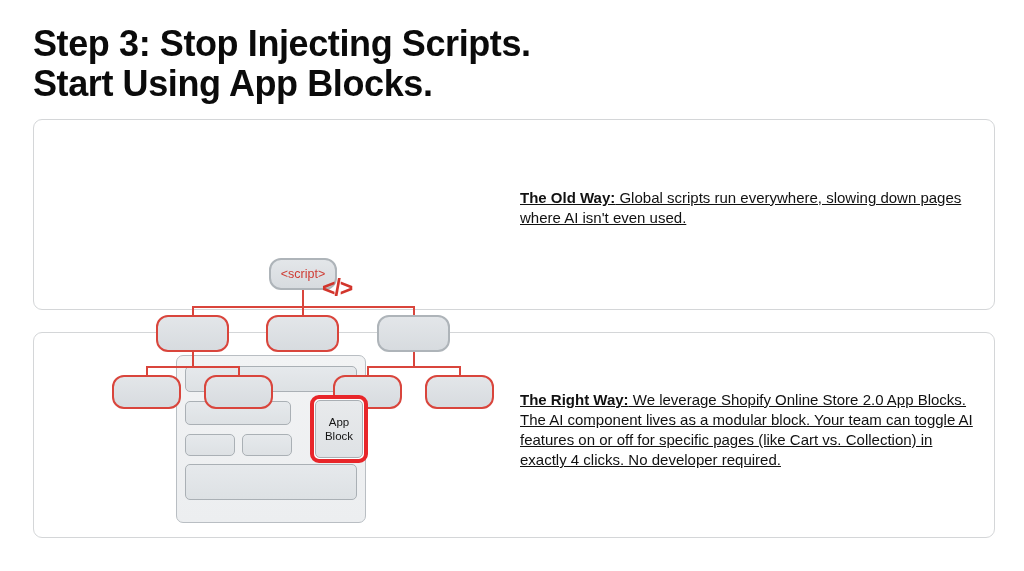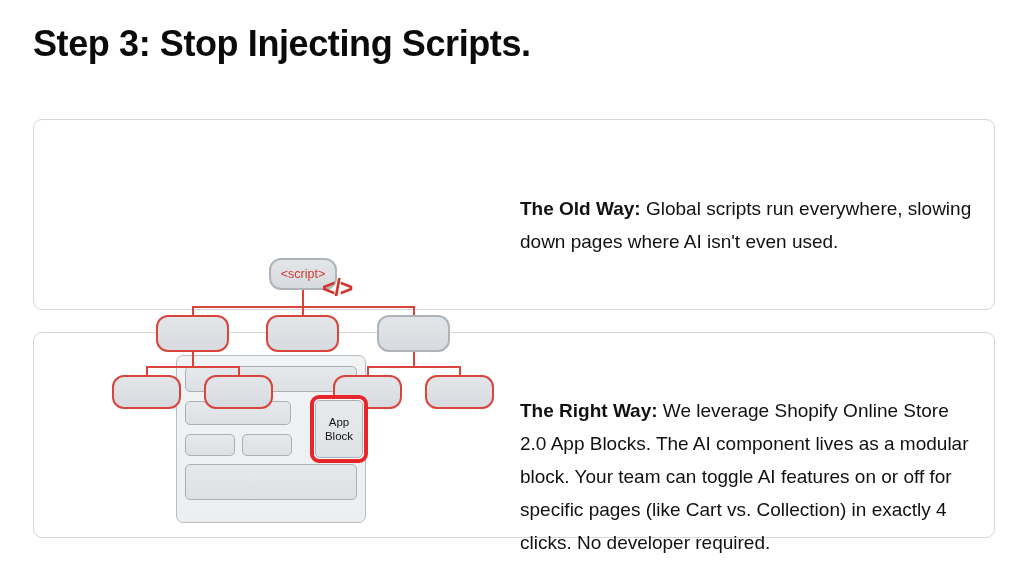--- a/index.html
+++ b/index.html
@@ -52,23 +52,24 @@
     top: 0;
     width: 470px;
     height: 100%;
   }
   .card-copy {
     position: absolute;
     left: 486px;
     width: 460px;
   }
   .copy-text {
-    font-size: 19px;
-    line-height: 33px;
+    font-size: 15px;
+    line-height: 20px;
     color: #111111;
+    text-decoration: underline;
   }
   .copy-text b { font-weight: bold; }
 
   #copy-old-way   { top: 53px; }
   #copy-right-way { top: 42px; }
 
   
   #script-tree {
     position: absolute;
     left: 0; top: 0;
@@ -178,20 +179,21 @@
     line-height: 14px;
     color: #141414;
     text-align: center;
   }
 </style>
 </head>
 <body>
 
 <div id="slide-title">
   <div class="title-line">Step 3: Stop Injecting Scripts.</div>
+  <div class="title-line">Start Using App Blocks.</div>
 </div>
 
 <div class="card" id="card-old-way">
 
   <div class="card-visual" id="script-tree">
 
     <div class="tree-node node-gray node-root" id="tree-node-root" style="left:235px; top:138px; width:68px; height:32px;">
       <span id="node-root-label">&lt;script&gt;</span>
     </div>
     <div id="code-glyph">&lt;/&gt;</div>

